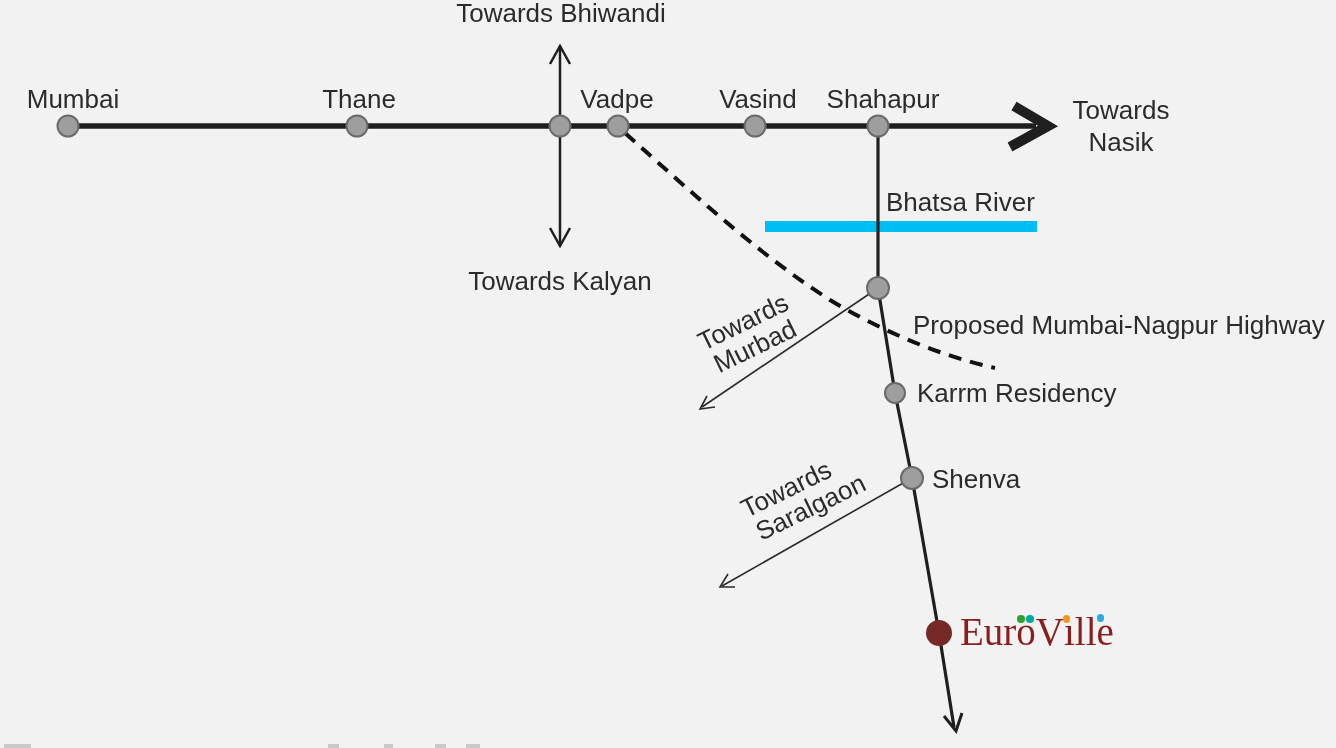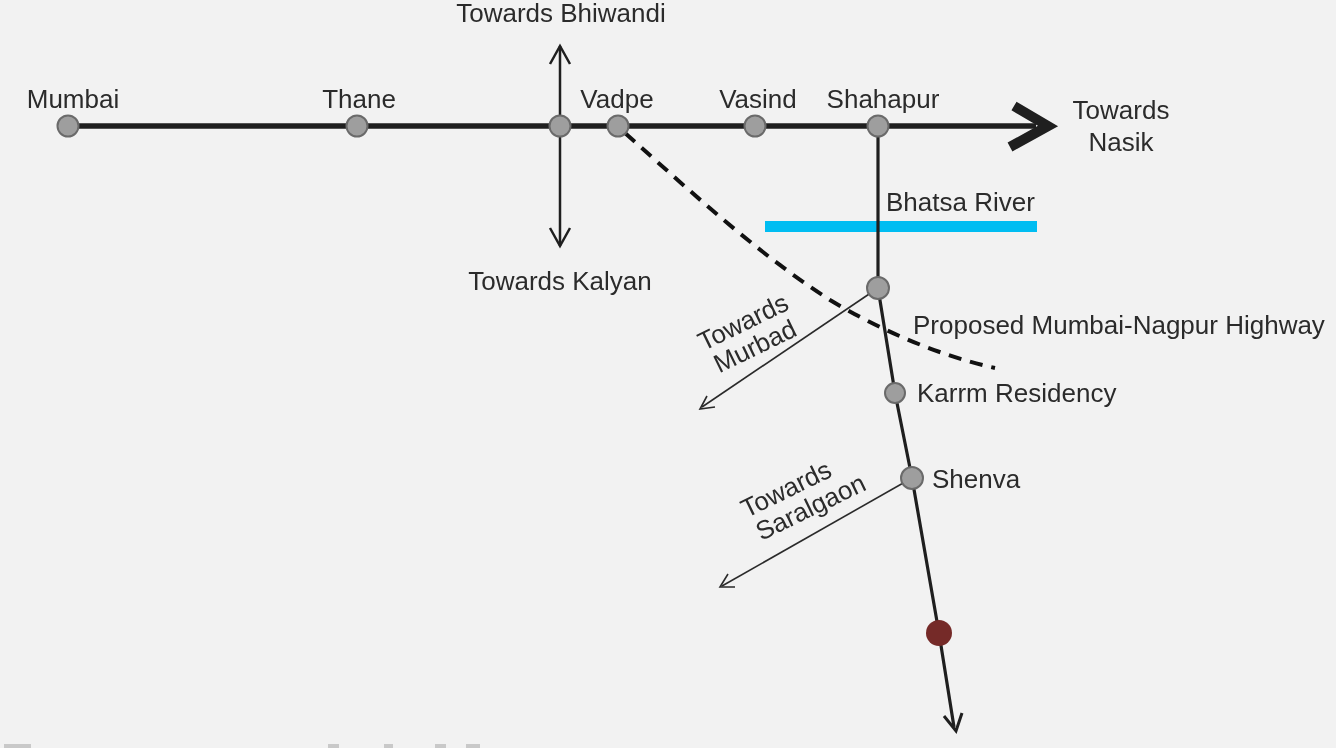--- a/index.html
+++ b/index.html
@@ -98,19 +98,20 @@
       <text class="map-label" x="14" y="27" text-anchor="middle">Saralgaon</text>
     </g>
 
     <text class="map-label" x="886" y="211">Bhatsa River</text>
     <text class="map-label" x="913" y="334">Proposed Mumbai-Nagpur Highway</text>
     <text class="map-label" x="917" y="402">Karrm Residency</text>
     <text class="map-label" x="932" y="488">Shenva</text>
 
   </svg>
 
+  <div class="logo"><span>Eur</span><span class="lw"><span>o</span><span class="ldot green"></span><span class="ldot teal"></span></span><span>V</span><span class="lw"><span>ı</span><span class="ldot orange"></span></span><span>ll</span><span class="lw"><span>e</span><span class="ldot blue"></span></span></div>
 
   <div class="frag" style="left:4px;   width:27px;"></div>
   <div class="frag" style="left:328px; width:11px;"></div>
   <div class="frag" style="left:384px; width:9px;"></div>
   <div class="frag" style="left:435px; width:11px;"></div>
   <div class="frag" style="left:466px; width:14px;"></div>
 </div>
 
 </body></html>

